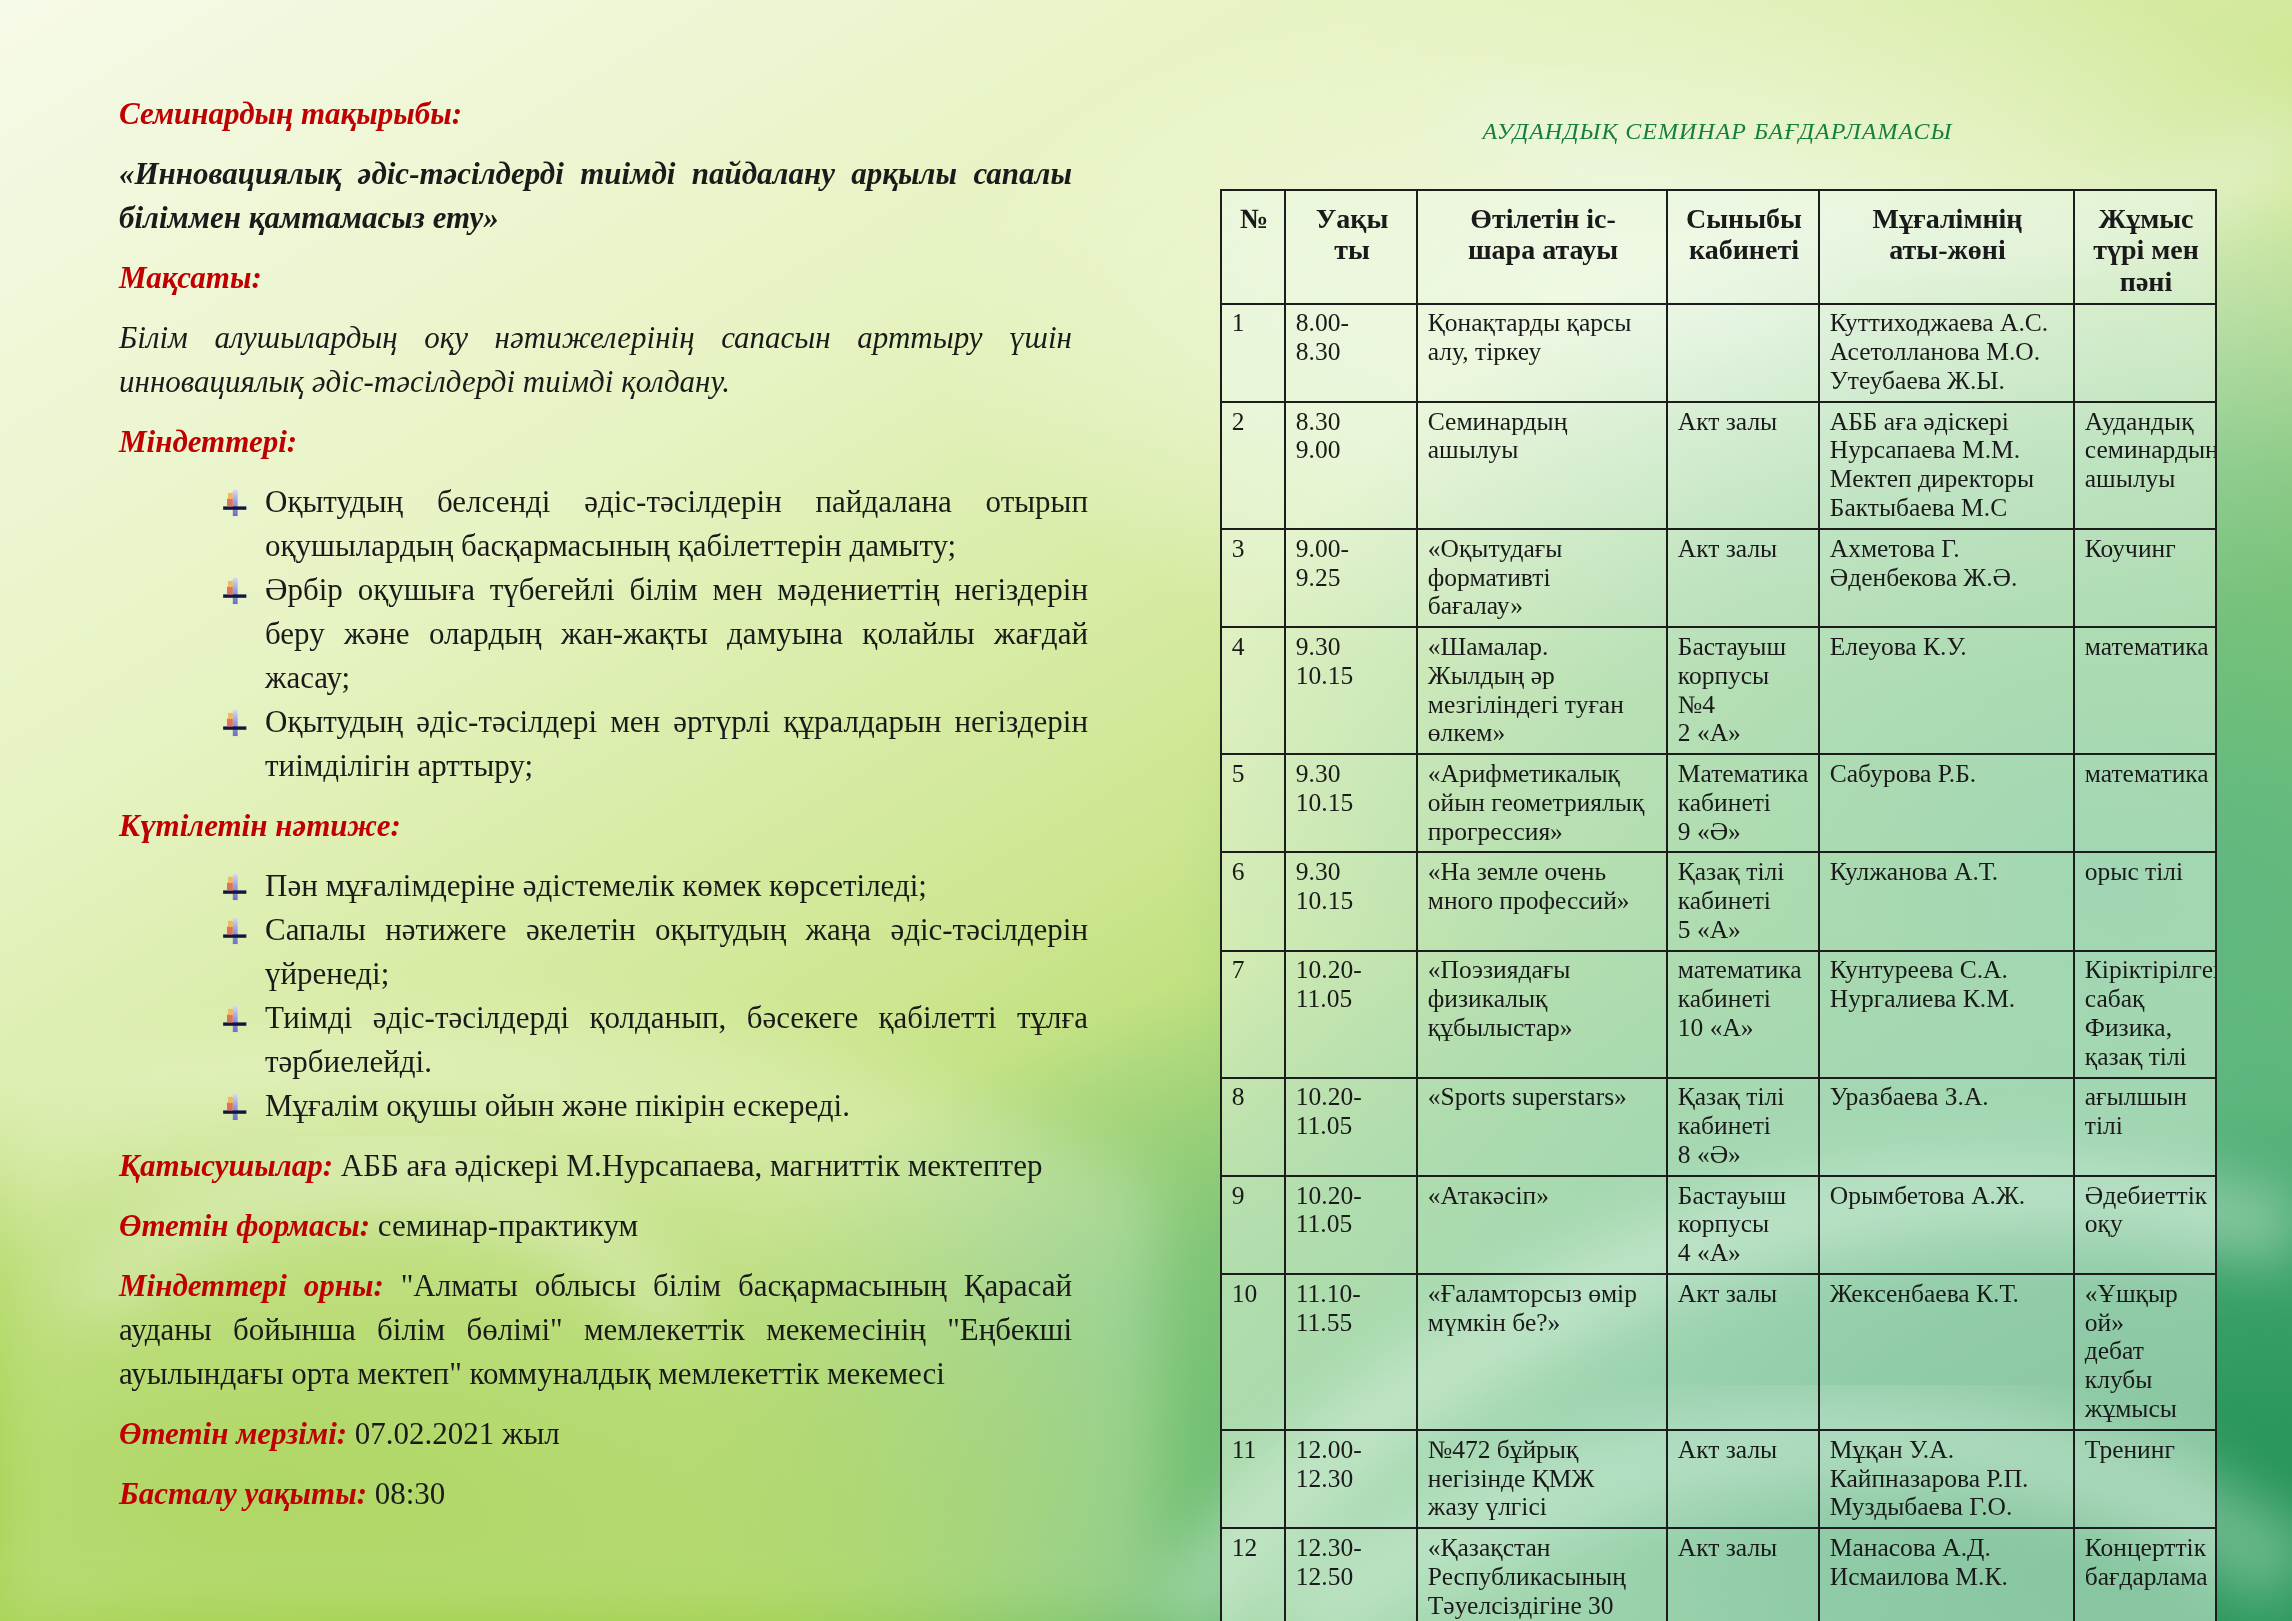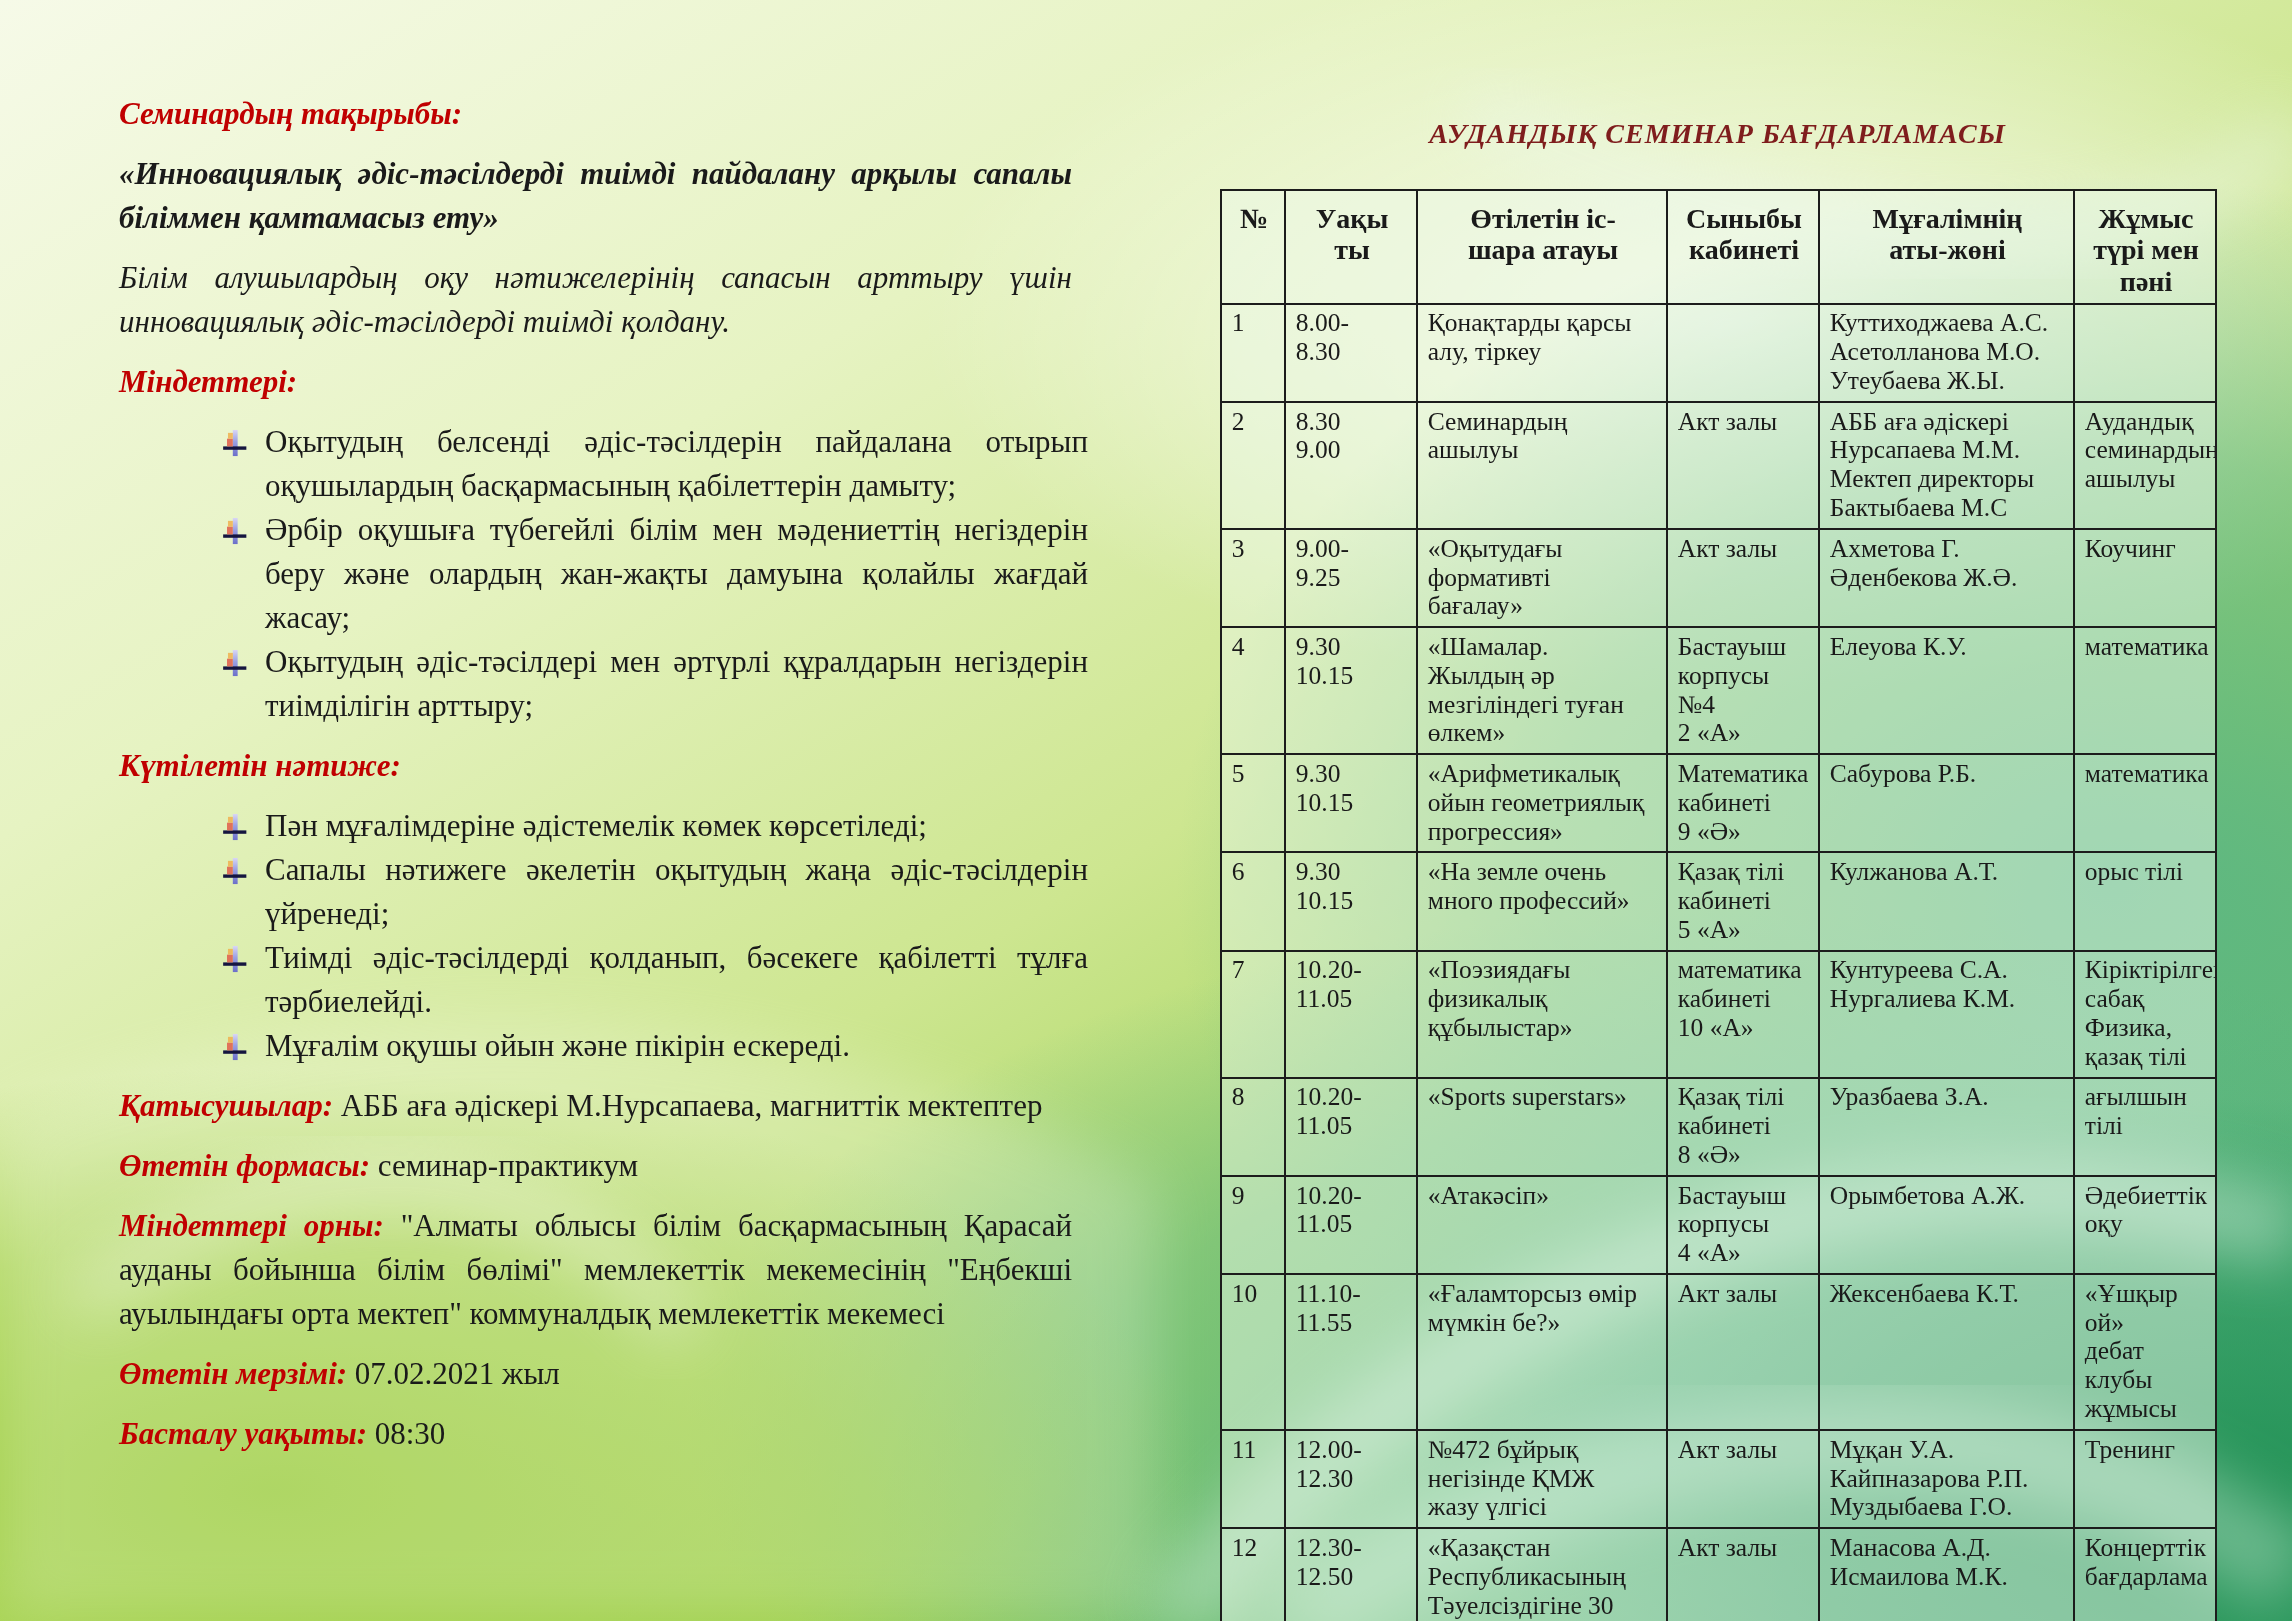--- a/index.html
+++ b/index.html
@@ -17,22 +17,22 @@
   .left-col p{margin:16px;}
   .red{color:#C00000;font-weight:bold;font-style:italic;}
   .topic-text{font-weight:bold;font-style:italic;}
   .goal-text{font-style:italic;}
   ul.bullets{list-style:none;margin:0;padding:0;}
   ul.bullets li{position:relative;padding-left:162px;}
   .bullet-ico{position:absolute;left:120px;top:8.8px;width:23.5px;height:29px;}
   
   .tbl-title{
     position:absolute;left:1220px;top:118px;width:995px;z-index:2;
-    text-align:center;font-size:28px;font-weight:bold;font-style:italic;
-    color:#7f1d1d;letter-spacing:1px;
+    text-align:center;font-size:24px;font-weight:normal;font-style:italic;
+    color:#15803d;letter-spacing:1px;
   }
   table.sched{
     position:absolute;left:1220px;top:189px;width:995px;z-index:2;
     border-collapse:collapse;table-layout:fixed;
     font-size:25.5px;line-height:1.13;
   }
   table.sched td,table.sched th{
     border:2px solid #1c1c1c;vertical-align:top;
     background:rgba(237,249,235,0.48);
     padding:4.9px 7.8px 4.9px 9.8px;
@@ -100,20 +100,21 @@
   <path d="M80,1330 C 300,1150 560,1170 700,1360" stroke="#ffffff" stroke-width="55" fill="none" opacity="0.3" filter="url(#blur30)"></path>
   <path d="M1200,1654 C 1520,1240 2020,1150 2339,1260" stroke="#d8f0df" stroke-width="75" fill="none" opacity="0.45" filter="url(#blur30)"></path>
   <path d="M1320,1654 C 1720,1400 2120,1430 2339,1610" stroke="#bfe6cd" stroke-width="90" fill="none" opacity="0.45" filter="url(#blur30)"></path>
   <path d="M1500,110 C 1900,310 2220,260 2339,130" stroke="#ecf8ef" stroke-width="60" fill="none" opacity="0.35" filter="url(#blur30)"></path>
 </svg>
 
 <div class="left-col">
   <p><span class="red">Семинардың тақырыбы:</span></p>
   <p class="topic-text">«Инновациялық әдіс-тәсілдерді тиімді пайдалану арқылы сапалы біліммен қамтамасыз ету»</p>
 
+  <p><span class="red">Мақсаты:</span></p>
   <p class="goal-text">Білім алушылардың оқу нәтижелерінің сапасын арттыру үшін инновациялық әдіс-тәсілдерді тиімді қолдану.</p>
 
   <p><span class="red">Міндеттері:</span></p>
   <ul class="bullets">
     <li>
       <svg class="bullet-ico" viewBox="0 0 24 30">
           <rect x="10" y="1" width="5" height="27" fill="url(#bulletGrad)"></rect>
           <rect x="0" y="18" width="24" height="3.5" fill="#15153f"></rect>
           <rect x="4" y="10" width="6" height="8" fill="#e06450" opacity="0.9"></rect>
           <rect x="5" y="4" width="5" height="6" fill="#f0b050" opacity="0.85"></rect>

